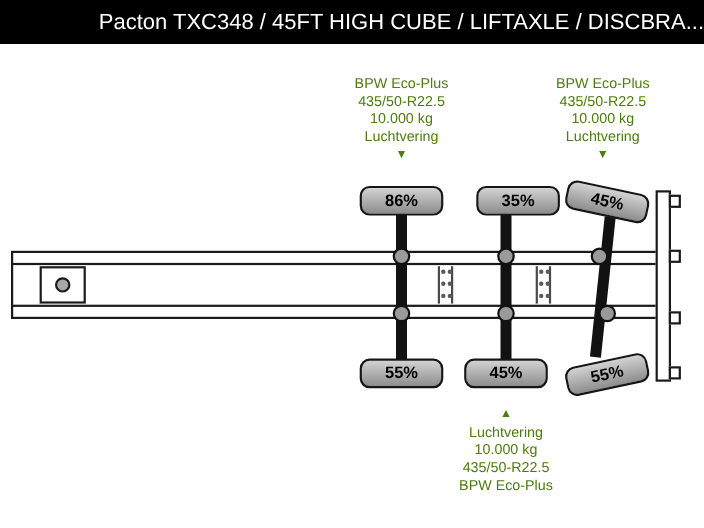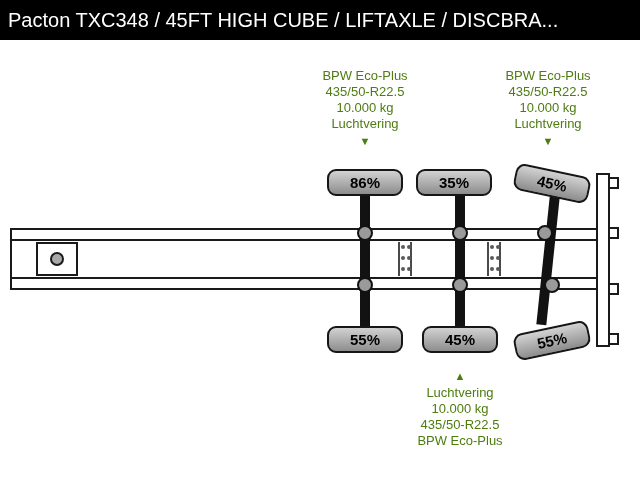--- a/index.html
+++ b/index.html
@@ -3,21 +3,21 @@
 <meta charset="utf-8">
 <style>
   * { margin:0; padding:0; box-sizing:border-box; }
   html,body { background:#ffffff; }
   body { font-family:"Liberation Sans", sans-serif; color:#000; }
   .stage { position:relative; width:640px; height:480px; background:#fff; overflow:hidden; }
 
   .titlebar {
     position:absolute; left:0; top:0; width:640px; height:40px;
     background:#000; color:#fff; display:flex; align-items:center;
-    padding-left:8px; font-size:20px; white-space:nowrap; overflow:hidden;
+    padding-left:8px; font-size:20px; white-space:nowrap; overflow:hidden;justify-content:flex-end;
   }
   .refline { position:absolute; left:8px; top:43px; font-size:12px; color:#000; }
 
   .ann { position:absolute; width:140px; text-align:center; font-size:13px; line-height:16px; color:#4d7c0f; }
   .ann-top1 { left:295px; top:68px; }
   .ann-top2 { left:478px; top:68px; }
   .ann-bottom { left:390px; top:370px; }
   .ann span { display:block; }
   .arrow { font-size:11px; line-height:12px; margin-top:3px; }
   .arrow-up { margin-top:0; margin-bottom:3px; }
@@ -55,21 +55,21 @@
          background:#9a9a9a; border:2px solid #121212; }
   .h1t{left:357px;top:225px;} .h1b{left:357px;top:277px;}
   .h2t{left:452px;top:225px;} .h2b{left:452px;top:277px;}
   .h3t{left:537px;top:225px;} .h3b{left:544px;top:277px;}
 
   .tire { position:absolute; width:76px; height:27px; border:2px solid #161616;
           border-radius:9px; background:linear-gradient(180deg,#d2d2d2,#8d8d8d);
           display:flex; align-items:center; justify-content:center;
           font-size:15px; font-weight:600; color:#000; }
   .t1top{left:327px;top:169px;} .t1bot{left:327px;top:326px;}
-  .t2top{left:416px;top:169px;} .t2bot{left:422px;top:326px;}
+  .t2top{left:433px;top:169px;} .t2bot{left:422px;top:326px;}
   .t3top{left:514px;top:170px;transform:rotate(12deg);}
   .t3bot{left:514px;top:327px;transform:rotate(-12deg);}
 </style>
 </head>
 <body>
 
 <div class="stage">
 
   <div class="titlebar">
     <span>Pacton TXC348 / 45FT HIGH CUBE / LIFTAXLE / DISCBRA...</span>

